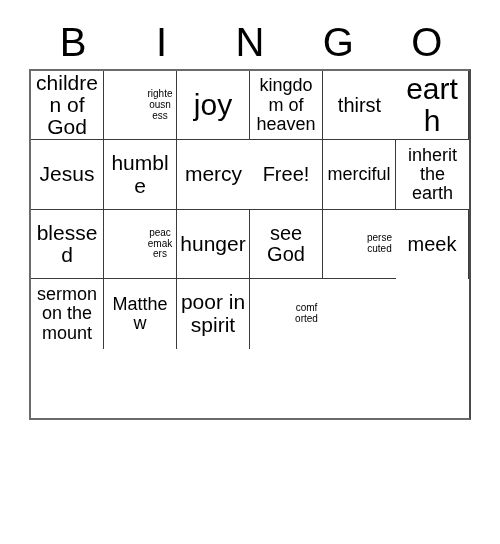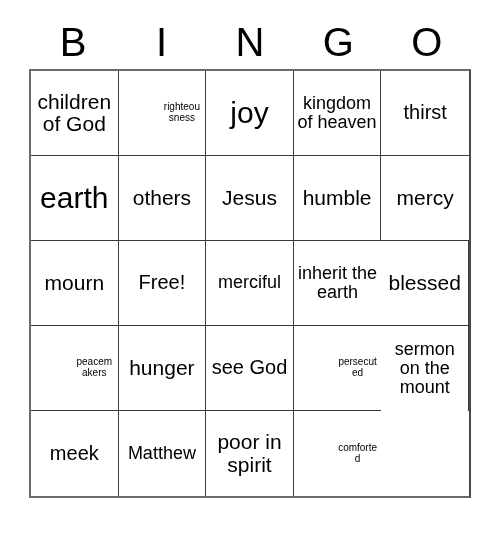--- a/index.html
+++ b/index.html
@@ -44,28 +44,28 @@
     color: #000;
     user-select: none;
   }
 
   
   #bingo-grid {
     position: absolute;
     left: 29px;
     top: 69px;
     width: 442px;
-    height: 429px;
+    height: 351px;
     box-sizing: border-box;
     border-top: 2px solid #6b6b6b;
     border-left: 2px solid #6b6b6b;
     border-right: 2px solid #4a4a4a;
     border-bottom: 2px solid #6b6b6b;
     display: grid;
-    grid-template-columns: repeat(5, 1fr);
+    grid-template-columns: repeat(6, 1fr);
     grid-template-rows: repeat(5, 1fr);
     background: #ffffff;
   }
   .bingo-cell {
     box-sizing: border-box;
     border-right: 1px solid #3a3a3a;
     border-bottom: 1px solid #3a3a3a;
     display: flex;
     align-items: center;
     justify-content: center;
@@ -116,34 +116,28 @@
       </div>
       <div class="bingo-cell col-4 row-1 size-sm">
         <span class="cell-text">kingdom of heaven</span>
       </div>
       <div class="bingo-cell col-5 row-1 size-lg">
         <span class="cell-text">thirst</span>
       </div>
       <div class="bingo-cell col-1 row-2 size-xl">
         <span class="cell-text">earth</span>
       </div>
-      <div class="bingo-cell col-2 row-2 size-md">
-        <span class="cell-text">others</span>
-      </div>
       <div class="bingo-cell col-3 row-2 size-md">
         <span class="cell-text">Jesus</span>
       </div>
       <div class="bingo-cell col-4 row-2 size-md">
         <span class="cell-text">humble</span>
       </div>
       <div class="bingo-cell col-5 row-2 size-md">
         <span class="cell-text">mercy</span>
-      </div>
-      <div class="bingo-cell col-1 row-3 size-md">
-        <span class="cell-text">mourn</span>
       </div>
       <div class="bingo-cell col-3 row-3 size-lg">
         <span class="cell-text">Free!</span>
       </div>
       <div class="bingo-cell col-4 row-3 size-sm">
         <span class="cell-text">merciful</span>
       </div>
       <div class="bingo-cell col-5 row-3 size-sm">
         <span class="cell-text">inherit the earth</span>
       </div>
@@ -155,25 +149,25 @@
       </div>
       <div class="bingo-cell col-3 row-4 size-md">
         <span class="cell-text">hunger</span>
       </div>
       <div class="bingo-cell col-4 row-4 size-lg">
         <span class="cell-text">see God</span>
       </div>
       <div class="bingo-cell col-5 row-4 size-xs">
         <span class="cell-text">persecuted</span>
       </div>
+      <div class="bingo-cell col-1 row-5 size-lg">
+        <span class="cell-text">meek</span>
+      </div>
       <div class="bingo-cell col-2 row-5 size-sm">
         <span class="cell-text">sermon on the mount</span>
-      </div>
-      <div class="bingo-cell col-1 row-5 size-lg">
-        <span class="cell-text">meek</span>
       </div>
       <div class="bingo-cell col-3 row-5 size-sm">
         <span class="cell-text">Matthew</span>
       </div>
       <div class="bingo-cell col-4 row-5 size-md">
         <span class="cell-text">poor in spirit</span>
       </div>
       <div class="bingo-cell col-5 row-5 size-xs">
         <span class="cell-text">comforted</span>
       </div>

